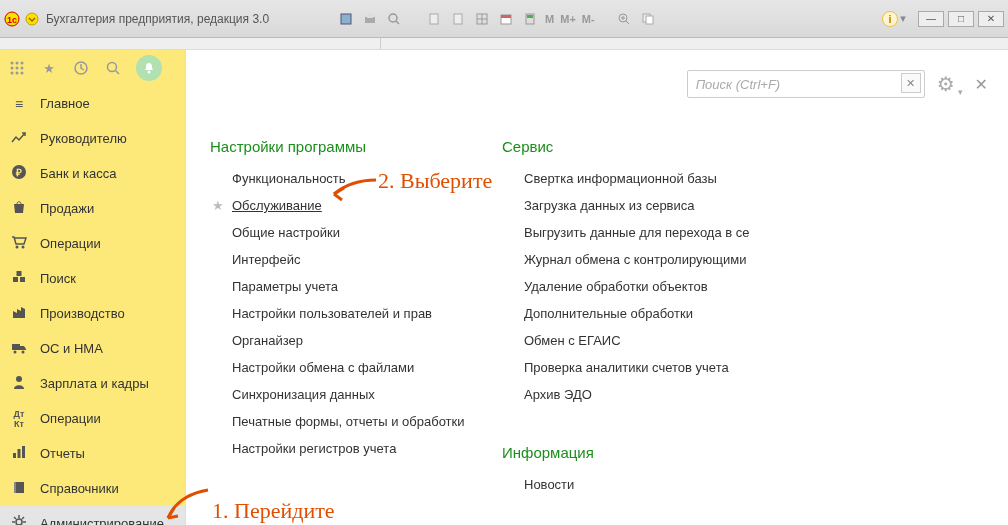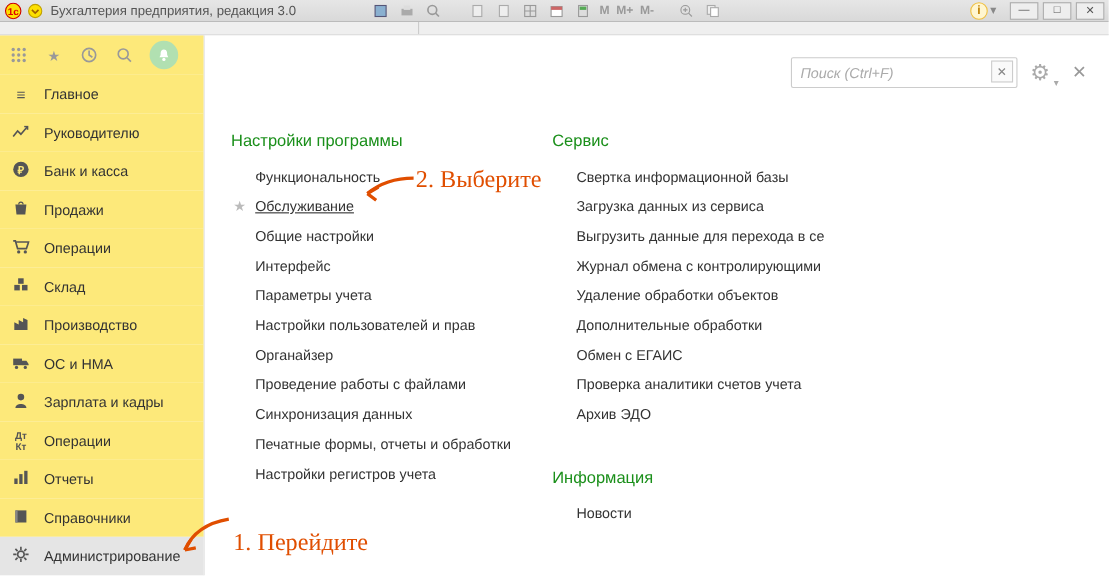--- a/index.html
+++ b/index.html
@@ -1,20 +1,20 @@
 <!DOCTYPE html>
 <html><head>
 <meta charset="utf-8">
 <style>
   * { box-sizing: border-box; margin: 0; padding: 0; font-family: Arial, sans-serif; }
   body { width: 1008px; height: 525px; overflow: hidden; background: #fff; font-size: 13px; color: #333; }
 
   
   .titlebar {
-    height: 20px; background: linear-gradient(#e6e6e6,#d9d9d9);
+    height: 38px; background: linear-gradient(#e6e6e6,#d9d9d9);
     display: flex; align-items: center; padding: 0 4px; border-bottom: 1px solid #bbb;
   }
   .titlebar .tb-icon { width: 16px; height: 16px; margin-right: 4px; display:flex;align-items:center;justify-content:center;}
   .titlebar .title { flex: 0 0 auto; font-size: 12px; color: #555; margin-left: 2px; margin-right: 68px; }
   .titlebar .tb-group { display: flex; gap: 6px; align-items:center; }
   .titlebar .spacer { flex: 1; }
   .titlebar .tb-btn { width: 18px; height: 16px; display:flex; align-items:center; justify-content:center; color:#888; font-size:11px; cursor:pointer;}
   .titlebar .mtxt { font-size:11px; color:#999; font-weight:bold;}
   .titlebar .win-btns { display:flex; gap:4px; margin-left:10px;}
   .titlebar .win-btn { width:26px; height:16px; border:1px solid #aaa; background:#eee; display:flex;align-items:center;justify-content:center; font-size:10px; color:#555;}
@@ -32,21 +32,21 @@
   .sb-top .bell { width:26px;height:26px;border-radius:50%;background:#b1e0b1;display:flex;align-items:center;justify-content:center;color:#fff;}
 
   .sb-item { height:35px; display:flex; align-items:center; padding:0 10px; gap:12px; background:#fde97a; cursor:pointer;}
   .sb-item.sel { background: #e5e5e5; }
   .sb-item .sb-icon { width:18px; text-align:center; color:#555; font-size:14px;}
   .sb-item .sb-label { font-size:13px; color:#333; }
 
   .content { flex:1; position:relative; padding: 20px 0 0 24px; }
 
   .topright { position:absolute; top:20px; right:20px; display:flex; align-items:center; gap:12px;}
-  .search-wrap { position:relative; width:206px; }
+  .search-wrap { position:relative; width:238px; }
   .search-input { width:100%; height:28px; border:1px solid #ccc; border-radius:2px; padding: 0 26px 0 8px; font-size:13px; color:#333;}
   .search-input::placeholder{color:#aaa;font-style:italic;}
   .search-clear { position:absolute; right:4px; top:3px; width:20px;height:20px;border:1px solid #ccc;display:flex;align-items:center;justify-content:center;font-size:11px;color:#888;cursor:pointer;background:#fafafa;}
   .gear-big { color:#aaa; font-size:20px; cursor:pointer; position:relative;}
   .gear-big::after{content:'▾'; font-size:9px; position:absolute; right:-8px; bottom:-1px; color:#aaa;}
   .close-x { color:#999; font-size:16px; cursor:pointer; margin-left:8px;}
 
   .columns { display:flex; margin-top: 68px; }
   .col1 { width: 292px; }
   .col2 { width: 226px; }
@@ -230,21 +230,21 @@
             <circle cx="12" cy="12" r="1.5" fill="#555"></circle>
           </svg></div>
         <div class="sb-label">Операции</div>
       </div>
     <div class="sb-item">
         <div class="sb-icon"><svg width="14" height="14">
             <rect x="1" y="7" width="5" height="5" fill="#555"></rect>
             <rect x="8" y="7" width="5" height="5" fill="#555"></rect>
             <rect x="4.5" y="1" width="5" height="5" fill="#555"></rect>
           </svg></div>
-        <div class="sb-label">Склад</div>
+        <div class="sb-label">Поиск</div>
       </div>
     <div class="sb-item">
         <div class="sb-icon"><svg width="14" height="14">
             <path d="M1 13 L1 6 L5 8 L5 4 L9 6 L9 2 L13 4 L13 13 Z" fill="#555"></path>
           </svg></div>
         <div class="sb-label">Производство</div>
       </div>
     <div class="sb-item">
         <div class="sb-icon"><svg width="16" height="12">
             <rect x="1" y="2" width="8" height="6" fill="#555"></rect>
@@ -312,21 +312,21 @@
 
       <div class="col1">
         <div class="section-title">Настройки программы</div>
         <div class="link-item"><span>Функциональность</span></div>
         <div class="link-item starred"><span>Обслуживание</span></div>
         <div class="link-item"><span>Общие настройки</span></div>
         <div class="link-item"><span>Интерфейс</span></div>
         <div class="link-item"><span>Параметры учета</span></div>
         <div class="link-item"><span>Настройки пользователей и прав</span></div>
         <div class="link-item"><span>Органайзер</span></div>
-        <div class="link-item"><span>Проведение работы с файлами</span></div>
+        <div class="link-item"><span>Настройки обмена с файлами</span></div>
         <div class="link-item"><span>Синхронизация данных</span></div>
         <div class="link-item"><span>Печатные формы, отчеты и обработки</span></div>
         <div class="link-item"><span>Настройки регистров учета</span></div>
       </div>
 
 
       <div class="col3">
         <div class="section-title">Сервис</div>
         <div class="link-item"><span>Свертка информационной базы</span></div>
         <div class="link-item"><span>Загрузка данных из сервиса</span></div>

